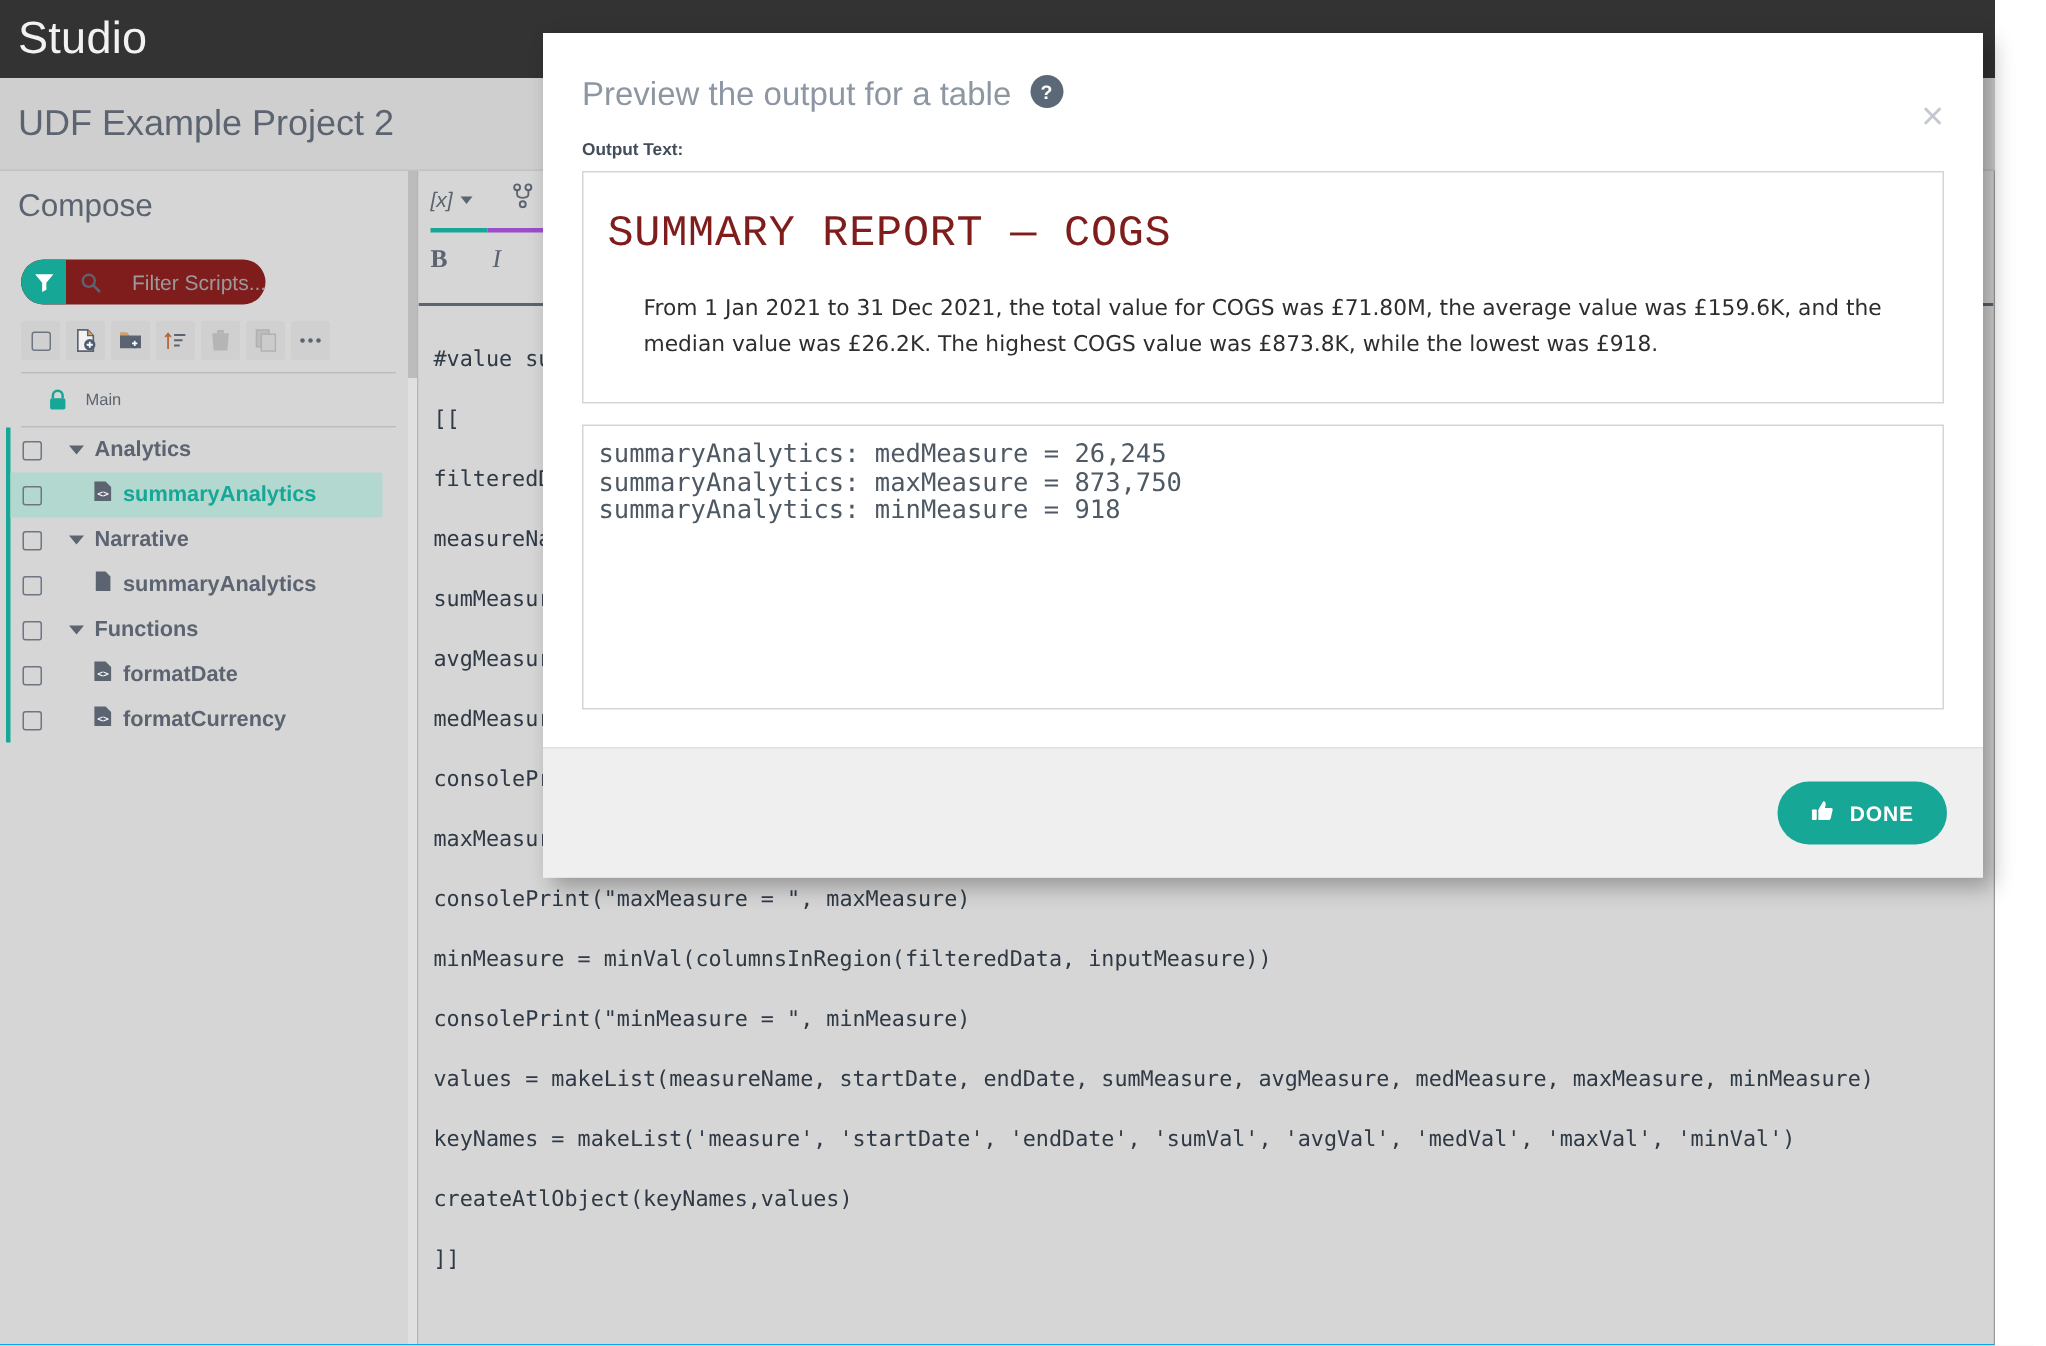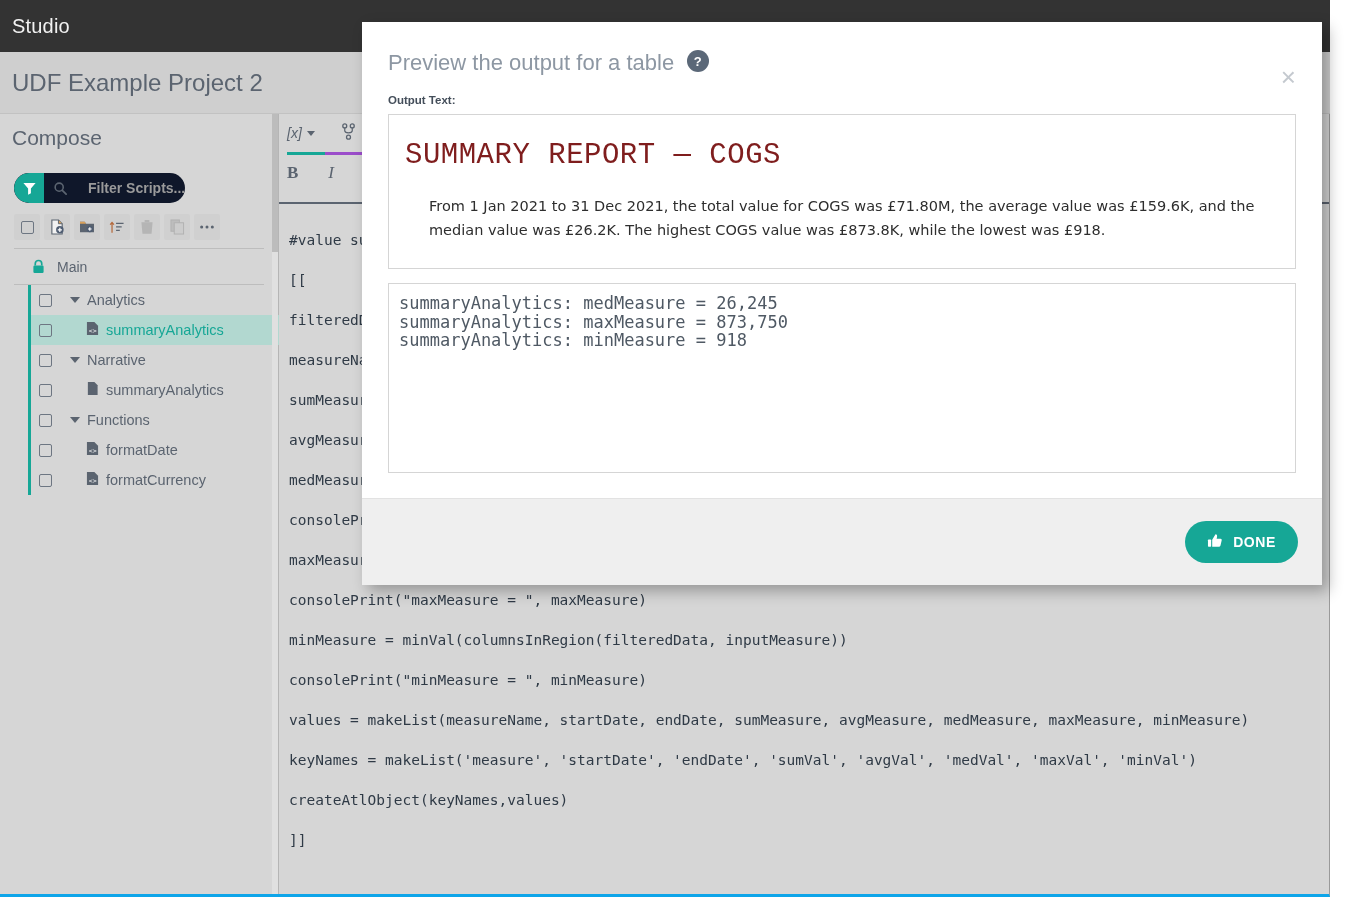--- a/index.html
+++ b/index.html
@@ -23,21 +23,21 @@
     position: absolute;
     left: 0; top: 0;
     width: 1330px; height: 52px;
     background: #333333;
     display: flex;
     align-items: center;
     padding-left: 12px;
   }
   .appbar-title {
     color: #f2f2f2;
-    font-size: 20px;
+    font-size: 30px;
     font-weight: 400;
     letter-spacing: 0.2px;
     line-height: 1;
   }
 
   
   .projectbar {
     position: absolute;
     left: 0; top: 52px;
     width: 1330px; height: 62px;
@@ -53,21 +53,21 @@
     font-weight: 400;
   }
 
   
   .workspace {
     position: absolute;
     left: 0; top: 114px;
     width: 1330px; height: 783px;
     background: #d6d6d6;
     border-right: 1px solid #9a9a9a;
-    border-bottom: 3px solid #0ea5e9;
+    border-bottom: 1px solid #0ea5e9;
     display: flex;
     align-items: center;
   }
 
   
   .sidebar {
     position: relative;
     width: 279px;
     height: 100%;
     background: #d6d6d6;
@@ -95,25 +95,24 @@
   }
   .filter-row {
     margin: 8px 0 0 14px;
     display: flex;
     align-items: center;
     height: 32px;
   }
   .filter-pill {
     display: flex;
     align-items: center;
-    background: #0f172a;
+    background: #7f1d1d;
     border-radius: 16px;
     height: 30px;
     overflow: hidden;
-    font-weight: bold;
   }
   .filter-icon-box {
     width: 30px; height: 30px;
     background: #16a796;
     display: flex; align-items: center; justify-content: center;
     border-top-left-radius: 16px;
     border-bottom-left-radius: 16px;
   }
   .search-icon-box {
     width: 32px; height: 30px;
@@ -147,28 +146,29 @@
   .main-row {
     display: flex;
     align-items: center;
     height: 36px;
     padding-left: 18px;
     border-bottom: 1px solid #bdbdbd;
     margin: 0 14px 0 14px;
   }
   .main-label {
     color: #5b6470;
-    font-size: 14px;
+    font-size: 11px;
     margin-left: 12px;
   }
   .tree {
     position: relative;
-    margin-left: 28px;
+    margin-left: 4px;
     border-left: 3px solid #16a796;
     width: 251px;
+    font-weight: bold;
   }
   .tree-row {
     display: flex;
     align-items: center;
     height: 30px;
     padding-left: 8px;
   }
   .tree-row.selected { background: #b2d8d0; }
   .row-check {
     width: 13px; height: 13px;

